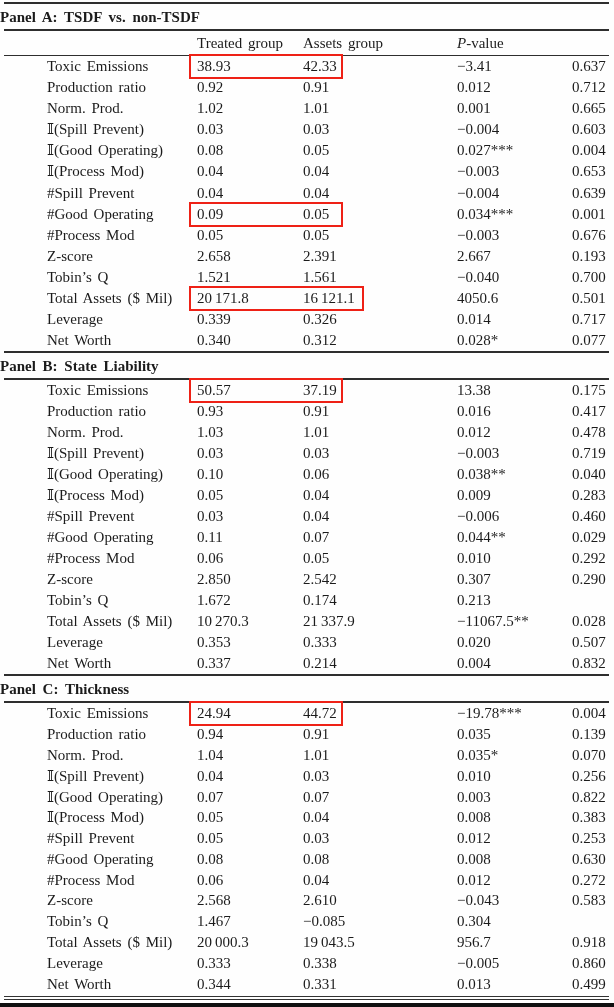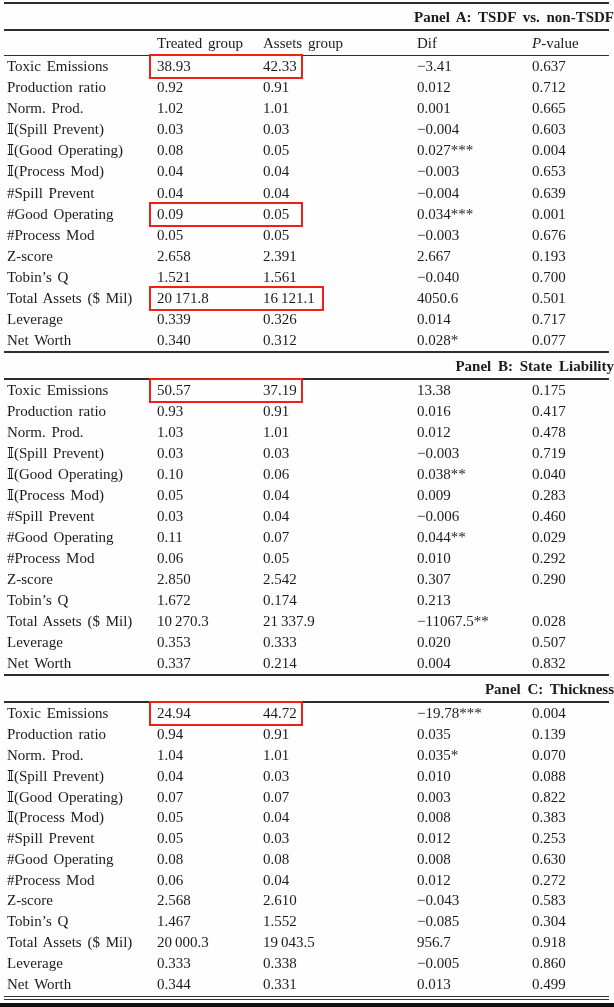--- a/index.html
+++ b/index.html
@@ -6,28 +6,28 @@
   .page {
     position:relative; width:614px; height:1007px; background:#fefefe;
     font-family:"Liberation Serif","DejaVu Serif",serif;
     color:#1b1b1b; font-size:15px; overflow:hidden;
     -webkit-font-smoothing:antialiased;
   }
   .spacer-top { height:2px; }
   .rule-heavy { border-top:2px solid #2e2e2e; margin:0 5px 0 4px; }
   .rule-light { border-top:1.5px solid #2e2e2e; margin:0 5px 0 4px; }
   .panel-title {
-    height:25px; line-height:26px; text-align:right;
+    height:25px; line-height:26px; text-align:left;
     font-weight:bold; font-size:15px; word-spacing:3px;
   }
   .grid-row {
     position:relative; display:grid;
     grid-template-columns:150px 106px 154px 115px 1fr;
     padding-left:7px; padding-right:0; box-sizing:border-box;
-    word-spacing:2px; white-space:nowrap;
+    word-spacing:2px; white-space:nowrap;margin-left:40px;
   }
   .header-row { height:24px; line-height:24px; }
   .col-head { font-size:15px; }
   .col-head-pvalue::first-letter { font-style:italic; }
   .rows-a .grid-row { height:21.1px; line-height:21.1px; }
   .rows-b .grid-row { height:21px;   line-height:21px; }
   .rows-c .grid-row { height:20.8px; line-height:20.8px; }
   .cell { overflow:visible; }
   .hl-box {
     position:absolute; left:149px; top:-2px; bottom:-2px; width:154px;
@@ -50,21 +50,20 @@
   <div class="spacer-top"></div>
   <div class="rule-heavy"></div>
 
   <div class="panel-title">Panel A: TSDF vs. non-TSDF</div>
   <div class="rule-heavy"></div>
 
   <div class="grid-row header-row">
     <div class="cell col-head"></div>
     <div class="cell col-head">Treated group</div>
     <div class="cell col-head">Assets group</div>
-    <div class="cell col-head">Dif</div>
     <div class="cell col-head col-head-pvalue">P-value</div>
   </div>
   <div class="rule-light"></div>
 
   <div class="rows rows-a">
       <div class="grid-row">
         <div class="cell">Toxic Emissions</div>
         <div class="cell">38.93</div>
         <div class="cell">42.33</div>
         <div class="cell">−3.41</div>
@@ -294,21 +293,21 @@
         <div class="cell">1.04</div>
         <div class="cell">1.01</div>
         <div class="cell">0.035*</div>
         <div class="cell">0.070</div>
       </div>
       <div class="grid-row">
         <div class="cell">𝕀(Spill Prevent)</div>
         <div class="cell">0.04</div>
         <div class="cell">0.03</div>
         <div class="cell">0.010</div>
-        <div class="cell">0.088</div>
+        <div class="cell">0.256</div>
       </div>
       <div class="grid-row">
         <div class="cell">𝕀(Good Operating)</div>
         <div class="cell">0.07</div>
         <div class="cell">0.07</div>
         <div class="cell">0.003</div>
         <div class="cell">0.822</div>
       </div>
       <div class="grid-row">
         <div class="cell">𝕀(Process Mod)</div>
@@ -341,21 +340,20 @@
       <div class="grid-row">
         <div class="cell">Z-score</div>
         <div class="cell">2.568</div>
         <div class="cell">2.610</div>
         <div class="cell">−0.043</div>
         <div class="cell">0.583</div>
       </div>
       <div class="grid-row">
         <div class="cell">Tobin’s Q</div>
         <div class="cell">1.467</div>
-        <div class="cell">1.552</div>
         <div class="cell">−0.085</div>
         <div class="cell">0.304</div>
       </div>
       <div class="grid-row">
         <div class="cell">Total Assets ($ Mil)</div>
         <div class="cell">20 000.3</div>
         <div class="cell">19 043.5</div>
         <div class="cell">956.7</div>
         <div class="cell">0.918</div>
       </div>

